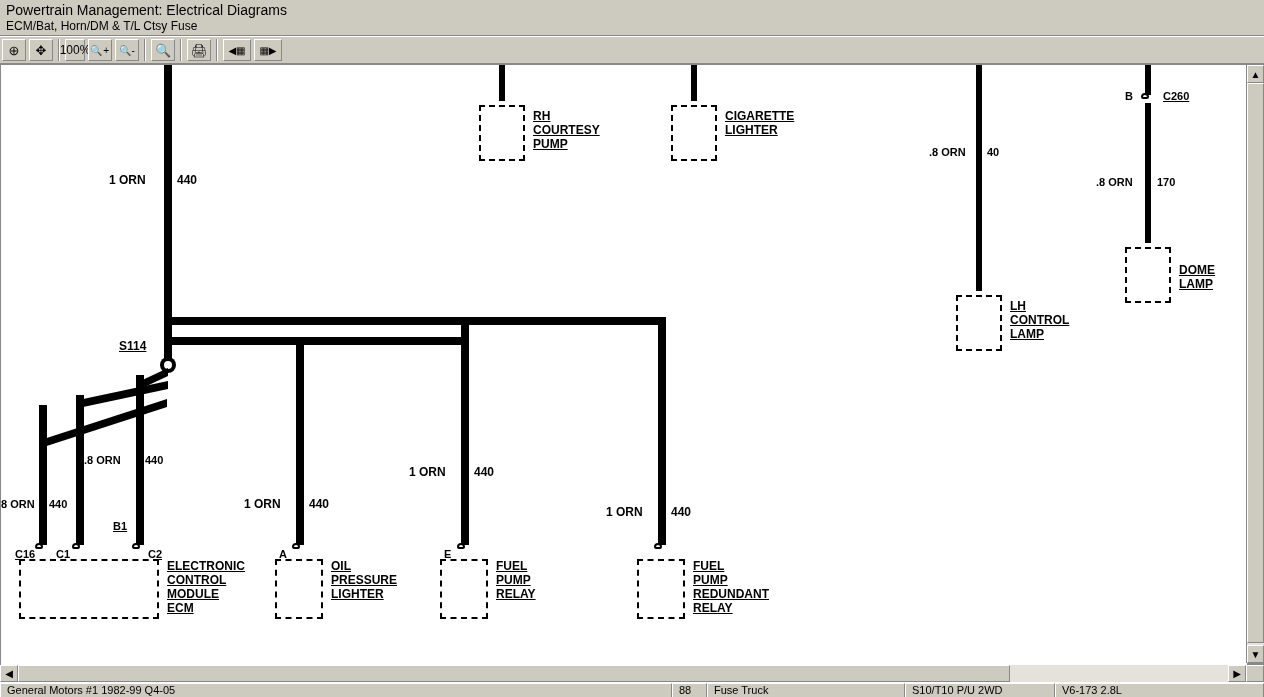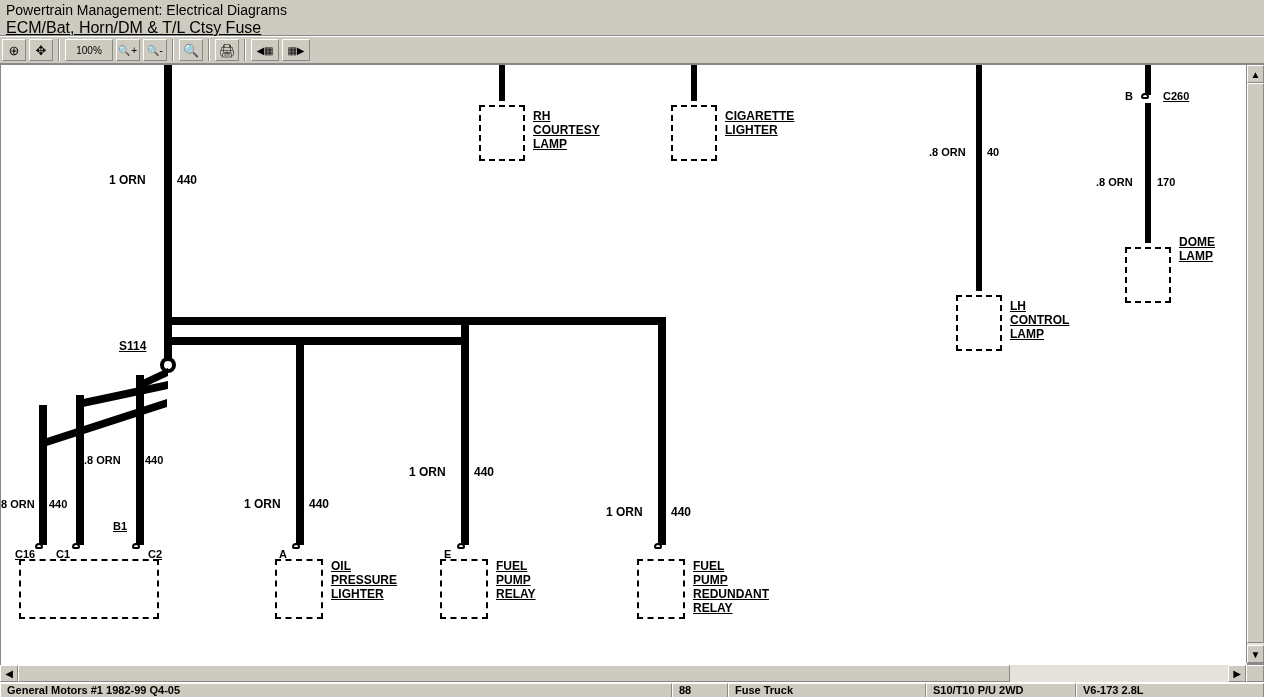--- a/index.html
+++ b/index.html
@@ -11,21 +11,21 @@
     background: #cdcabf;
     overflow: hidden;
   }
   .title-bar {
     height: 36px;
     background: #cdcabf;
     padding: 2px 6px 0 6px;
     border-bottom: 1px solid #888;
   }
   .title-bar .t1 { font-size: 14px; }
-  .title-bar .t2 { font-size: 16px; margin-top: 1px; text-decoration: underline; }
+  .title-bar .t2 { font-size: 12px; margin-top: 1px; }
   .toolbar {
     height: 28px;
     background: #cdcabf;
     border-top: 1px solid #fff;
     border-bottom: 1px solid #888;
     display: flex;
     align-items: center;
     padding-left: 2px;
     gap: 3px;
   }
@@ -103,21 +103,20 @@
     background:#cdcabf;
     border:1px solid #888;
     border-top-color:#fff; border-left-color:#fff;
   }
   .status-bar {
     height: 15px;
     background: #fdba74;
     display:flex;
     font-size: 11px;
     border-top:1px solid #fff;
-    font-weight:bold;
   }
   .status-cell {
     padding: 0 6px;
     border: 1px solid #888;
     border-top-color:#fff;
     border-left-color:#fff;
     background:#cdcabf;
     white-space:nowrap;
     overflow:hidden;
     height: 15px;
@@ -175,21 +174,21 @@
 
 <div class="title-bar">
   <div class="t1">Powertrain Management:  Electrical Diagrams</div>
   <div class="t2">ECM/Bat, Horn/DM &amp; T/L Ctsy Fuse</div>
 </div>
 
 <div class="toolbar">
   <div class="tool-btn">⊕</div>
   <div class="tool-btn">✥</div>
   <div class="tool-sep"></div>
-  <div class="tool-btn" style="font-size:10px;width:48px;">100%</div>
+  <div class="tool-btn" style="font-size:12px;width:20px;">100%</div>
   <div class="tool-btn" style="font-size:10px;">🔍+</div>
   <div class="tool-btn" style="font-size:10px;">🔍-</div>
   <div class="tool-sep"></div>
   <div class="tool-btn">🔍</div>
   <div class="tool-sep"></div>
   <div class="tool-btn">🖨</div>
   <div class="tool-sep"></div>
   <div class="tool-btn" style="width:28px;font-size:10px;">◀▦</div>
   <div class="tool-btn" style="width:28px;font-size:10px;">▦▶</div>
 </div>
@@ -229,21 +228,21 @@
     <div class="dlabel" style="left:473px; top:400px;">440</div>
 
     <div class="wire-v" style="left:657px; top:260px; width:8px; height:220px;"></div>
     <div class="dlabel" style="left:605px; top:440px;">1 ORN</div>
     <div class="dlabel" style="left:670px; top:440px;">440</div>
 
     <div class="wire-v" style="left:498px; top:0; width:6px; height:36px;"></div>
     <div class="component" style="left:478px; top:40px; width:46px; height:56px;"></div>
     <div class="dlabel u" style="left:532px; top:44px;">RH
 COURTESY
-LAMP</div>
+PUMP</div>
 
     <div class="wire-v" style="left:690px; top:0; width:6px; height:36px;"></div>
     <div class="component" style="left:670px; top:40px; width:46px; height:56px;"></div>
     <div class="dlabel u" style="left:724px; top:44px;">CIGARETTE
 LIGHTER</div>
 
     <div class="wire-v" style="left:975px; top:0; width:6px; height:226px;"></div>
     <div class="dlabel small" style="left:928px; top:80px;">.8 ORN</div>
     <div class="dlabel small" style="left:986px; top:80px;">40</div>
     <div class="component" style="left:955px; top:230px; width:46px; height:56px;"></div>
@@ -252,31 +251,35 @@
 LAMP</div>
 
     <div class="wire-v" style="left:1144px; top:0; width:6px; height:30px;"></div>
     <div class="conn-dot" style="left:1140px; top:28px;"></div>
     <div class="dlabel small" style="left:1124px; top:24px;">B</div>
     <div class="dlabel small u" style="left:1162px; top:24px;">C260</div>
     <div class="wire-v" style="left:1144px; top:38px; width:6px; height:140px;"></div>
     <div class="dlabel small" style="left:1095px; top:110px;">.8 ORN</div>
     <div class="dlabel small" style="left:1156px; top:110px;">170</div>
     <div class="component" style="left:1124px; top:182px; width:46px; height:56px;"></div>
-    <div class="dlabel u" style="left:1178px; top:170px;">DOME
+    <div class="dlabel u" style="left:1178px; top:198px;">DOME
 LAMP</div>
 
     <div class="conn-dot" style="left:34px; top:478px;"></div>
     <div class="conn-dot" style="left:71px; top:478px;"></div>
     <div class="conn-dot" style="left:131px; top:478px;"></div>
     <div class="dlabel small u" style="left:14px; top:482px;text-align:right;">C16</div>
     <div class="dlabel small u" style="left:55px; top:482px;">C1</div>
     <div class="dlabel small u" style="left:112px; top:454px;">B1</div>
     <div class="dlabel small u" style="left:147px; top:482px;">C2</div>
     <div class="component" style="left:18px; top:494px; width:140px; height:60px;"></div>
+    <div class="dlabel u" style="left:166px; top:494px;">ELECTRONIC
+CONTROL
+MODULE
+ECM</div>
 
     <div class="conn-dot" style="left:291px; top:478px;"></div>
     <div class="dlabel small u" style="left:278px; top:482px;">A</div>
     <div class="component" style="left:274px; top:494px; width:48px; height:60px;"></div>
     <div class="dlabel u" style="left:330px; top:494px;">OIL
 PRESSURE
 LIGHTER</div>
 
     <div class="conn-dot" style="left:456px; top:478px;"></div>
     <div class="dlabel small u" style="left:443px; top:482px;">E</div>
@@ -304,17 +307,17 @@
   <div class="arrow">◀</div>
   <div class="track">
     <div class="thumb"></div>
   </div>
   <div class="arrow">▶</div>
   <div style="width:18px;height:100%;background:#cdcabf;border:1px solid #888;border-top-color:#fff;border-left-color:#fff;"></div>
 </div>
 
 <div class="status-bar">
   <div class="status-cell" style="width:672px;">General Motors #1 1982-99 Q4-05</div>
-  <div class="status-cell" style="width:56px;">88</div>
+  <div class="status-cell" style="width:35px;">88</div>
   <div class="status-cell" style="width:198px;">Fuse Truck</div>
   <div class="status-cell" style="width:150px;">S10/T10 P/U 2WD</div>
   <div class="status-cell" style="flex:1;">V6-173 2.8L</div>
 </div>
 
 </body></html>

